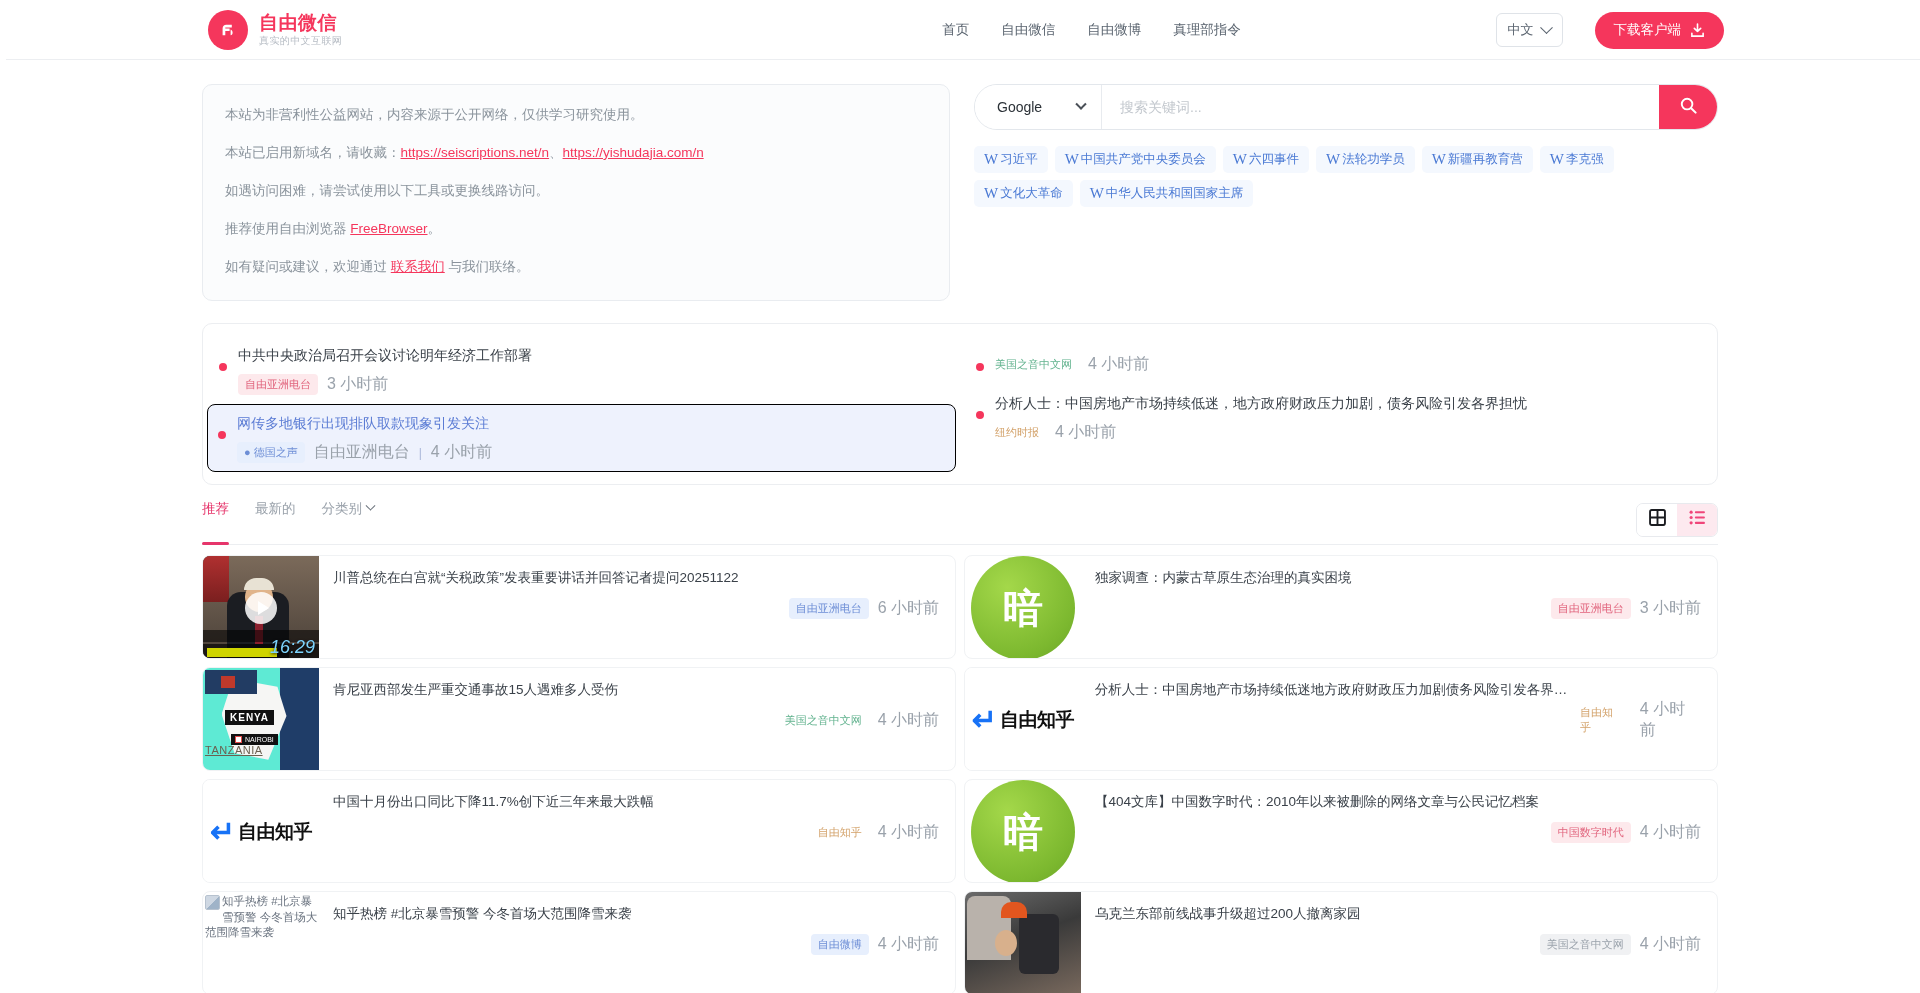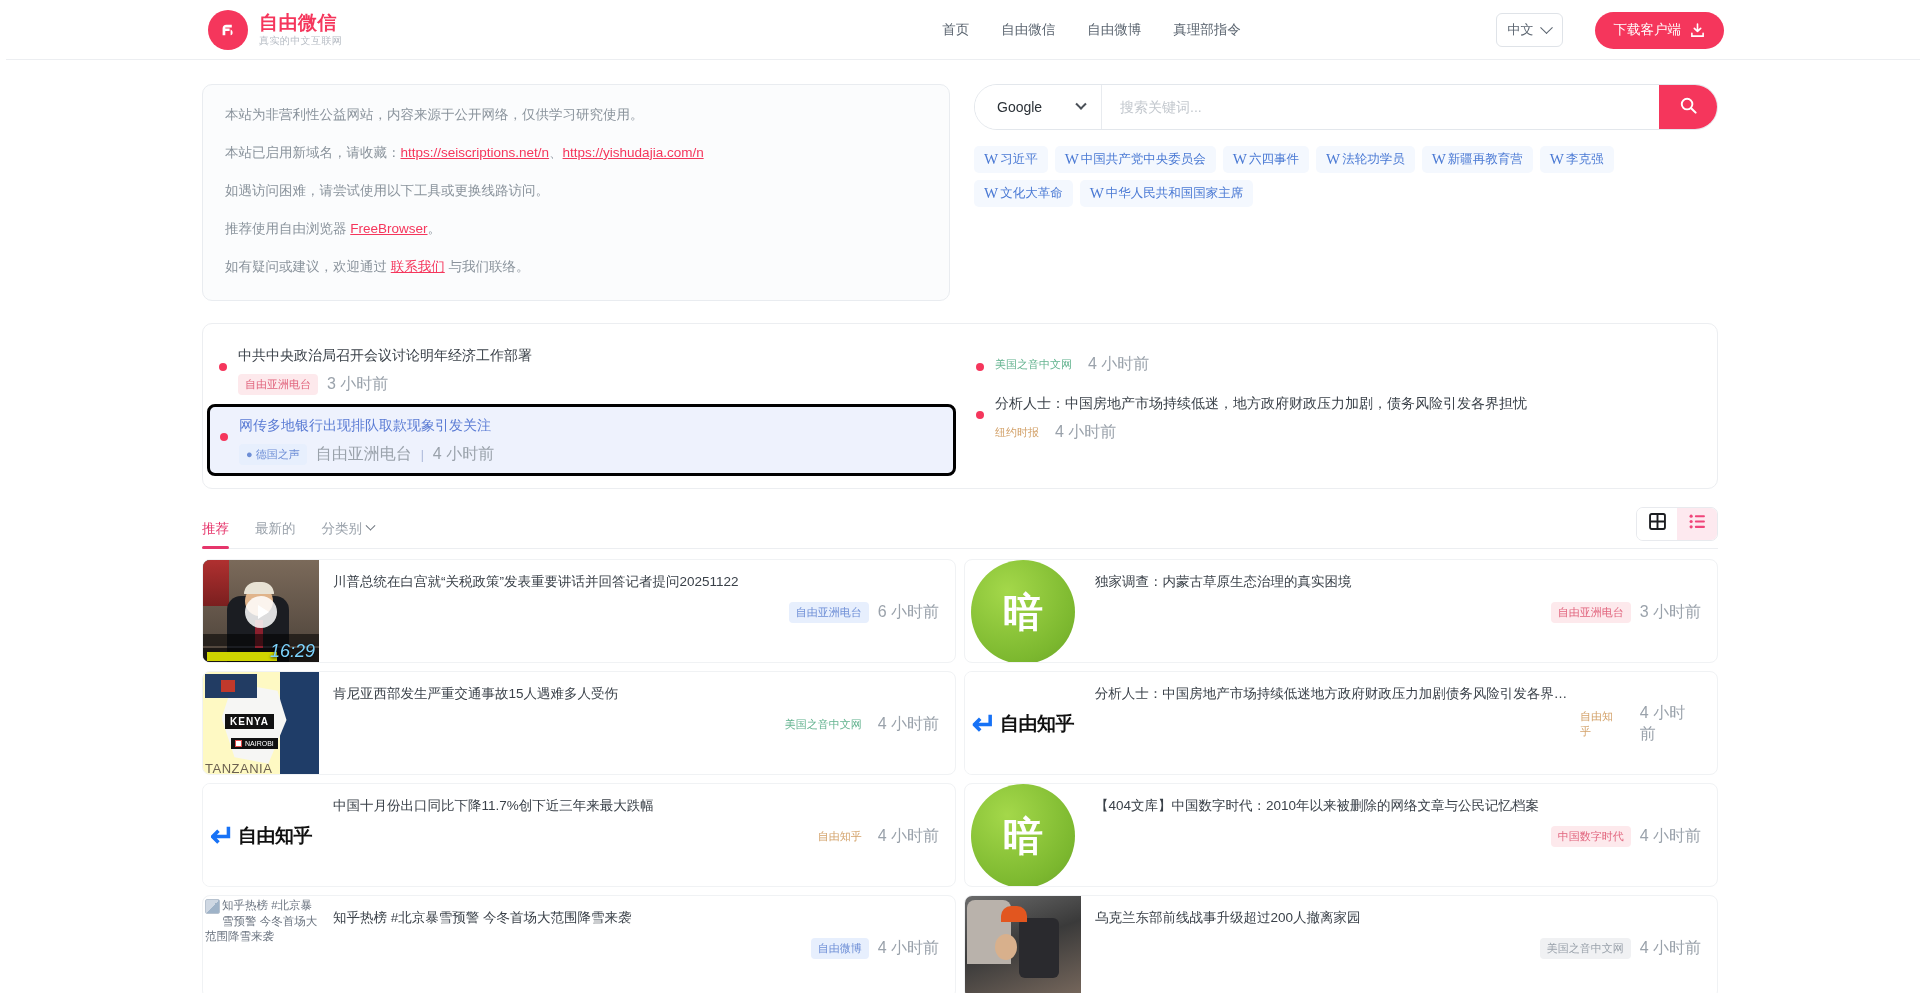--- a/index.html
+++ b/index.html
@@ -119,21 +119,21 @@
     overflow: hidden;
   }
   .hcol { width: 50%; padding: 12px 0 12px 0; }
   .hcol.left { border-right: 0; }
   .hitem {
     display: flex; gap: 11px; padding: 9px 18px 9px 14px;
     position: relative; cursor: pointer; border-radius: 8px;
     margin: 0 4px;
   }
   .hitem.active {
-    background: #eef2fd; border: 3px solid #000000;
+    background: #eef2fd; border: 1px solid #000000;
     padding: 8px 17px 8px 13px;
   }
   .dot {
     width: 8px; height: 8px; border-radius: 50%;
     background: #f5365c; flex: 0 0 8px; margin-top: 18px;
     margin-left: -2px;
   }
   .hitem.active .dot { margin-left: -3px; }
   .hbody { flex: 1 1 auto; min-width: 0; }
   .htitle {
@@ -154,21 +154,21 @@
 
   
   .tabsrow {
     margin-top: 14px; display: flex; align-items: center;
     justify-content: space-between; height: 46px;
     border-bottom: 1px solid #eceef1;
   }
   .tabs { display: flex; align-items: flex-end; gap: 26px; height: 46px; }
   .tab {
     font-size: 13.5px; color: #9aa2ab; cursor: pointer;
-    padding-bottom: 11px; position: relative; display: flex; align-items: center; gap: 5px;
+    padding-bottom: 27px; position: relative; display: flex; align-items: center; gap: 5px;
   }
   .tab.active { color: #e6356b; }
   .tab.active::after {
     content: ""; position: absolute; left: 0; right: 0; bottom: 0;
     height: 3px; background: #e6356b; border-radius: 2px;
   }
   .tab .chev3 { width: 7px; height: 7px; border-right: 1.6px solid #6a727b; border-bottom: 1.6px solid #6a727b;
                 transform: rotate(45deg) translate(-2px,-2px); }
   .viewtoggle {
     display: flex; border: 1px solid #e8eaee; border-radius: 7px;
@@ -235,33 +235,33 @@
     color: #fff; font-size: 40px; font-weight: 700;
   }
   .zhihu {
     width: 116px; height: 104px; display: flex; align-items: center; justify-content: center;
     gap: 3px; background: #fff;
   }
   .zhihu .zarrow { color: #1772f6; font-size: 30px; font-weight: 700; line-height: 1; }
   .zhihu .ztext { color: #111; font-size: 19px; font-weight: 800; letter-spacing: -.5px; }
   .photo { width: 116px; height: 104px; position: relative; overflow: hidden; }
   .kenya {
-    background: #fef9c3;
+    background: #5eead4;
   }
   .kenya .sea { position:absolute; right:0; top:0; width:34%; height:100%; background:#1f3d68; }
   .kenya .land { position:absolute; left:16%; top:10%; width:56%; height:78%; background:#f6f6f4;
                  clip-path: polygon(18% 0, 86% 10%, 100% 46%, 72% 100%, 20% 92%, 0 44%); }
   .kenya .flagbox { position:absolute; left:2px; top:2px; width:52px; height:24px; background:#223c63; }
   .kenya .flagbox i { display:block; width:14px; height:12px; margin:6px 0 0 16px; background:#c0392b; }
   .kenya .label { position:absolute; left:22px; top:42px; background:#111; color:#fff; font-size:10px;
                   padding:2px 5px; letter-spacing:1px; font-weight:700; }
   .kenya .label2 { position:absolute; left:28px; top:66px; background:#111; color:#fff; font-size:7px;
                    padding:2px 4px; display:flex; align-items:center; gap:3px; }
   .kenya .label2 b { width:7px; height:7px; background:#fff; border:1px solid #e04b4b; display:block; }
-  .kenya .tz { position:absolute; left:2px; bottom:0; color:#6b6050; font-size:13px; letter-spacing:.5px;text-decoration:underline; }
+  .kenya .tz { position:absolute; left:2px; bottom:16px; color:#6b6050; font-size:11px; letter-spacing:.5px;text-decoration:underline; }
   .crowd { background: linear-gradient(160deg,#6b6b6b,#3a3a3a 45%,#7a6a5e 100%); }
   .crowd .c1 { position:absolute; left:2px; top:4px; width:44px; height:64px; background:#b9b2ab; border-radius:8px 8px 0 0; }
   .crowd .c2 { position:absolute; left:36px; top:10px; width:26px; height:16px; background:#e2561f; border-radius:10px 10px 0 0; }
   .crowd .c3 { position:absolute; left:54px; top:22px; width:40px; height:60px; background:#2a2a2e; border-radius:6px; }
   .crowd .c4 { position:absolute; left:30px; top:38px; width:22px; height:26px; background:#d8b08c; border-radius:50%; }
   .trump { background:#2a2b30; }
   .trump .wall { position:absolute; inset:0; background:linear-gradient(180deg,#7b6a5a,#4a4038); }
   .trump .flag { position:absolute; left:0; top:0; width:26px; height:46px; background:linear-gradient(180deg,#b03030,#7a1f1f); }
   .trump .suit { position:absolute; left:24px; top:36px; width:62px; height:68px; background:#1b1d22; border-radius:14px 14px 0 0; }
   .trump .face { position:absolute; left:42px; top:26px; width:28px; height:30px; background:#e0b48b; border-radius:50%; }

